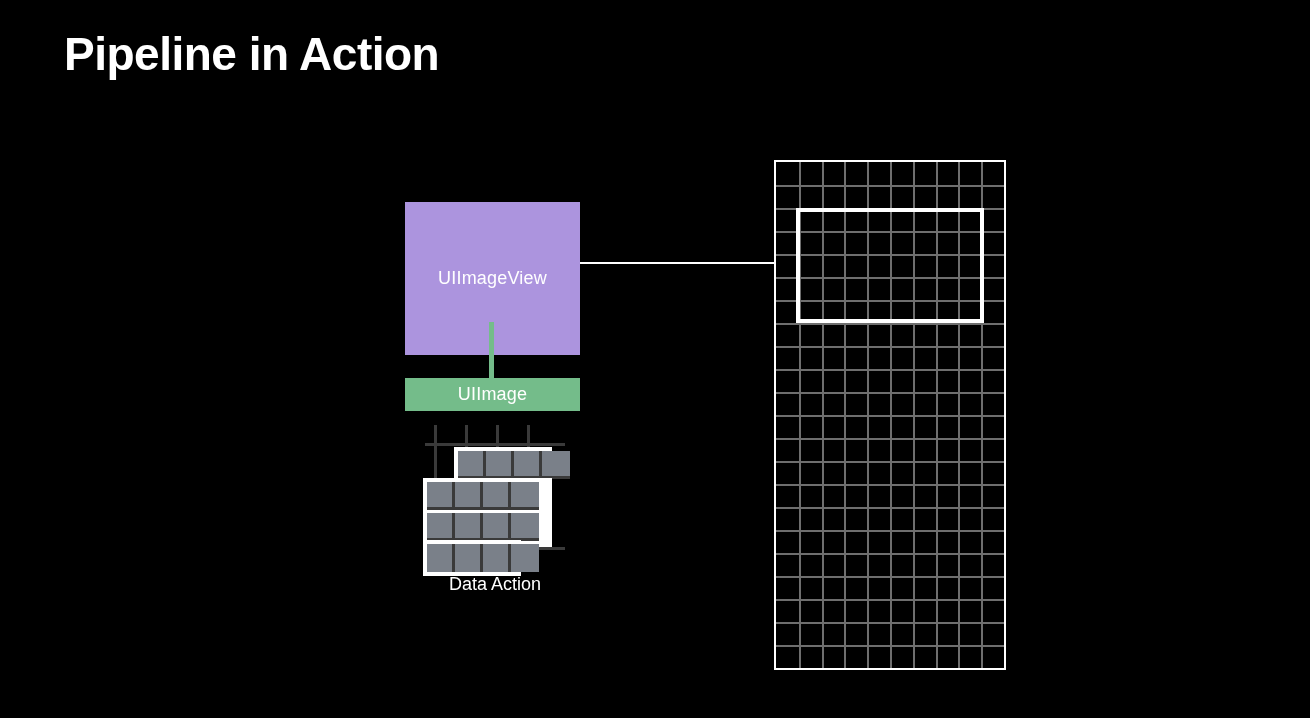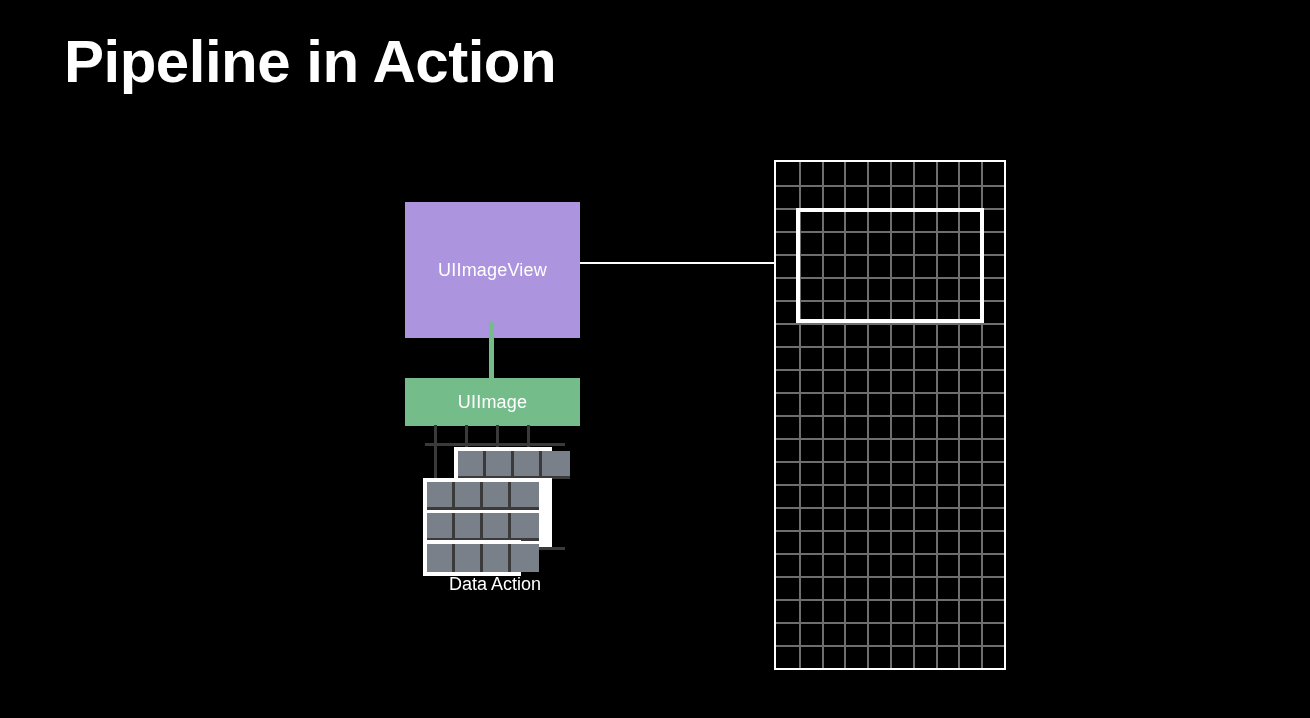--- a/index.html
+++ b/index.html
@@ -15,34 +15,34 @@
     width: 1310px;
     height: 718px;
     background: #000000;
   }
 
   
   .title {
     position: absolute;
     left: 64px;
     top: 27px;
-    font-size: 60px;
+    font-size: 46px;
     font-weight: bold;
     color: #ffffff;
     letter-spacing: -0.5px;
     white-space: nowrap;
   }
 
   
   .uiimageview-box {
     position: absolute;
     left: 405px;
     top: 202px;
     width: 175px;
-    height: 136px;
+    height: 153px;
     background: #ac94de;
     display: flex;
     align-items: center;
     justify-content: center;
   }
   .uiimageview-label {
     font-size: 18px;
     color: #ffffff;
     letter-spacing: 0.2px;
   }
@@ -56,21 +56,21 @@
     height: 56px;
     background: #74bc8a;
   }
 
   
   .uiimage-box {
     position: absolute;
     left: 405px;
     top: 378px;
     width: 175px;
-    height: 48px;
+    height: 33px;
     background: #74bc8a;
     display: flex;
     align-items: center;
     justify-content: center;
   }
   .uiimage-label {
     font-size: 18px;
     color: #ffffff;
     letter-spacing: 0.2px;
   }

